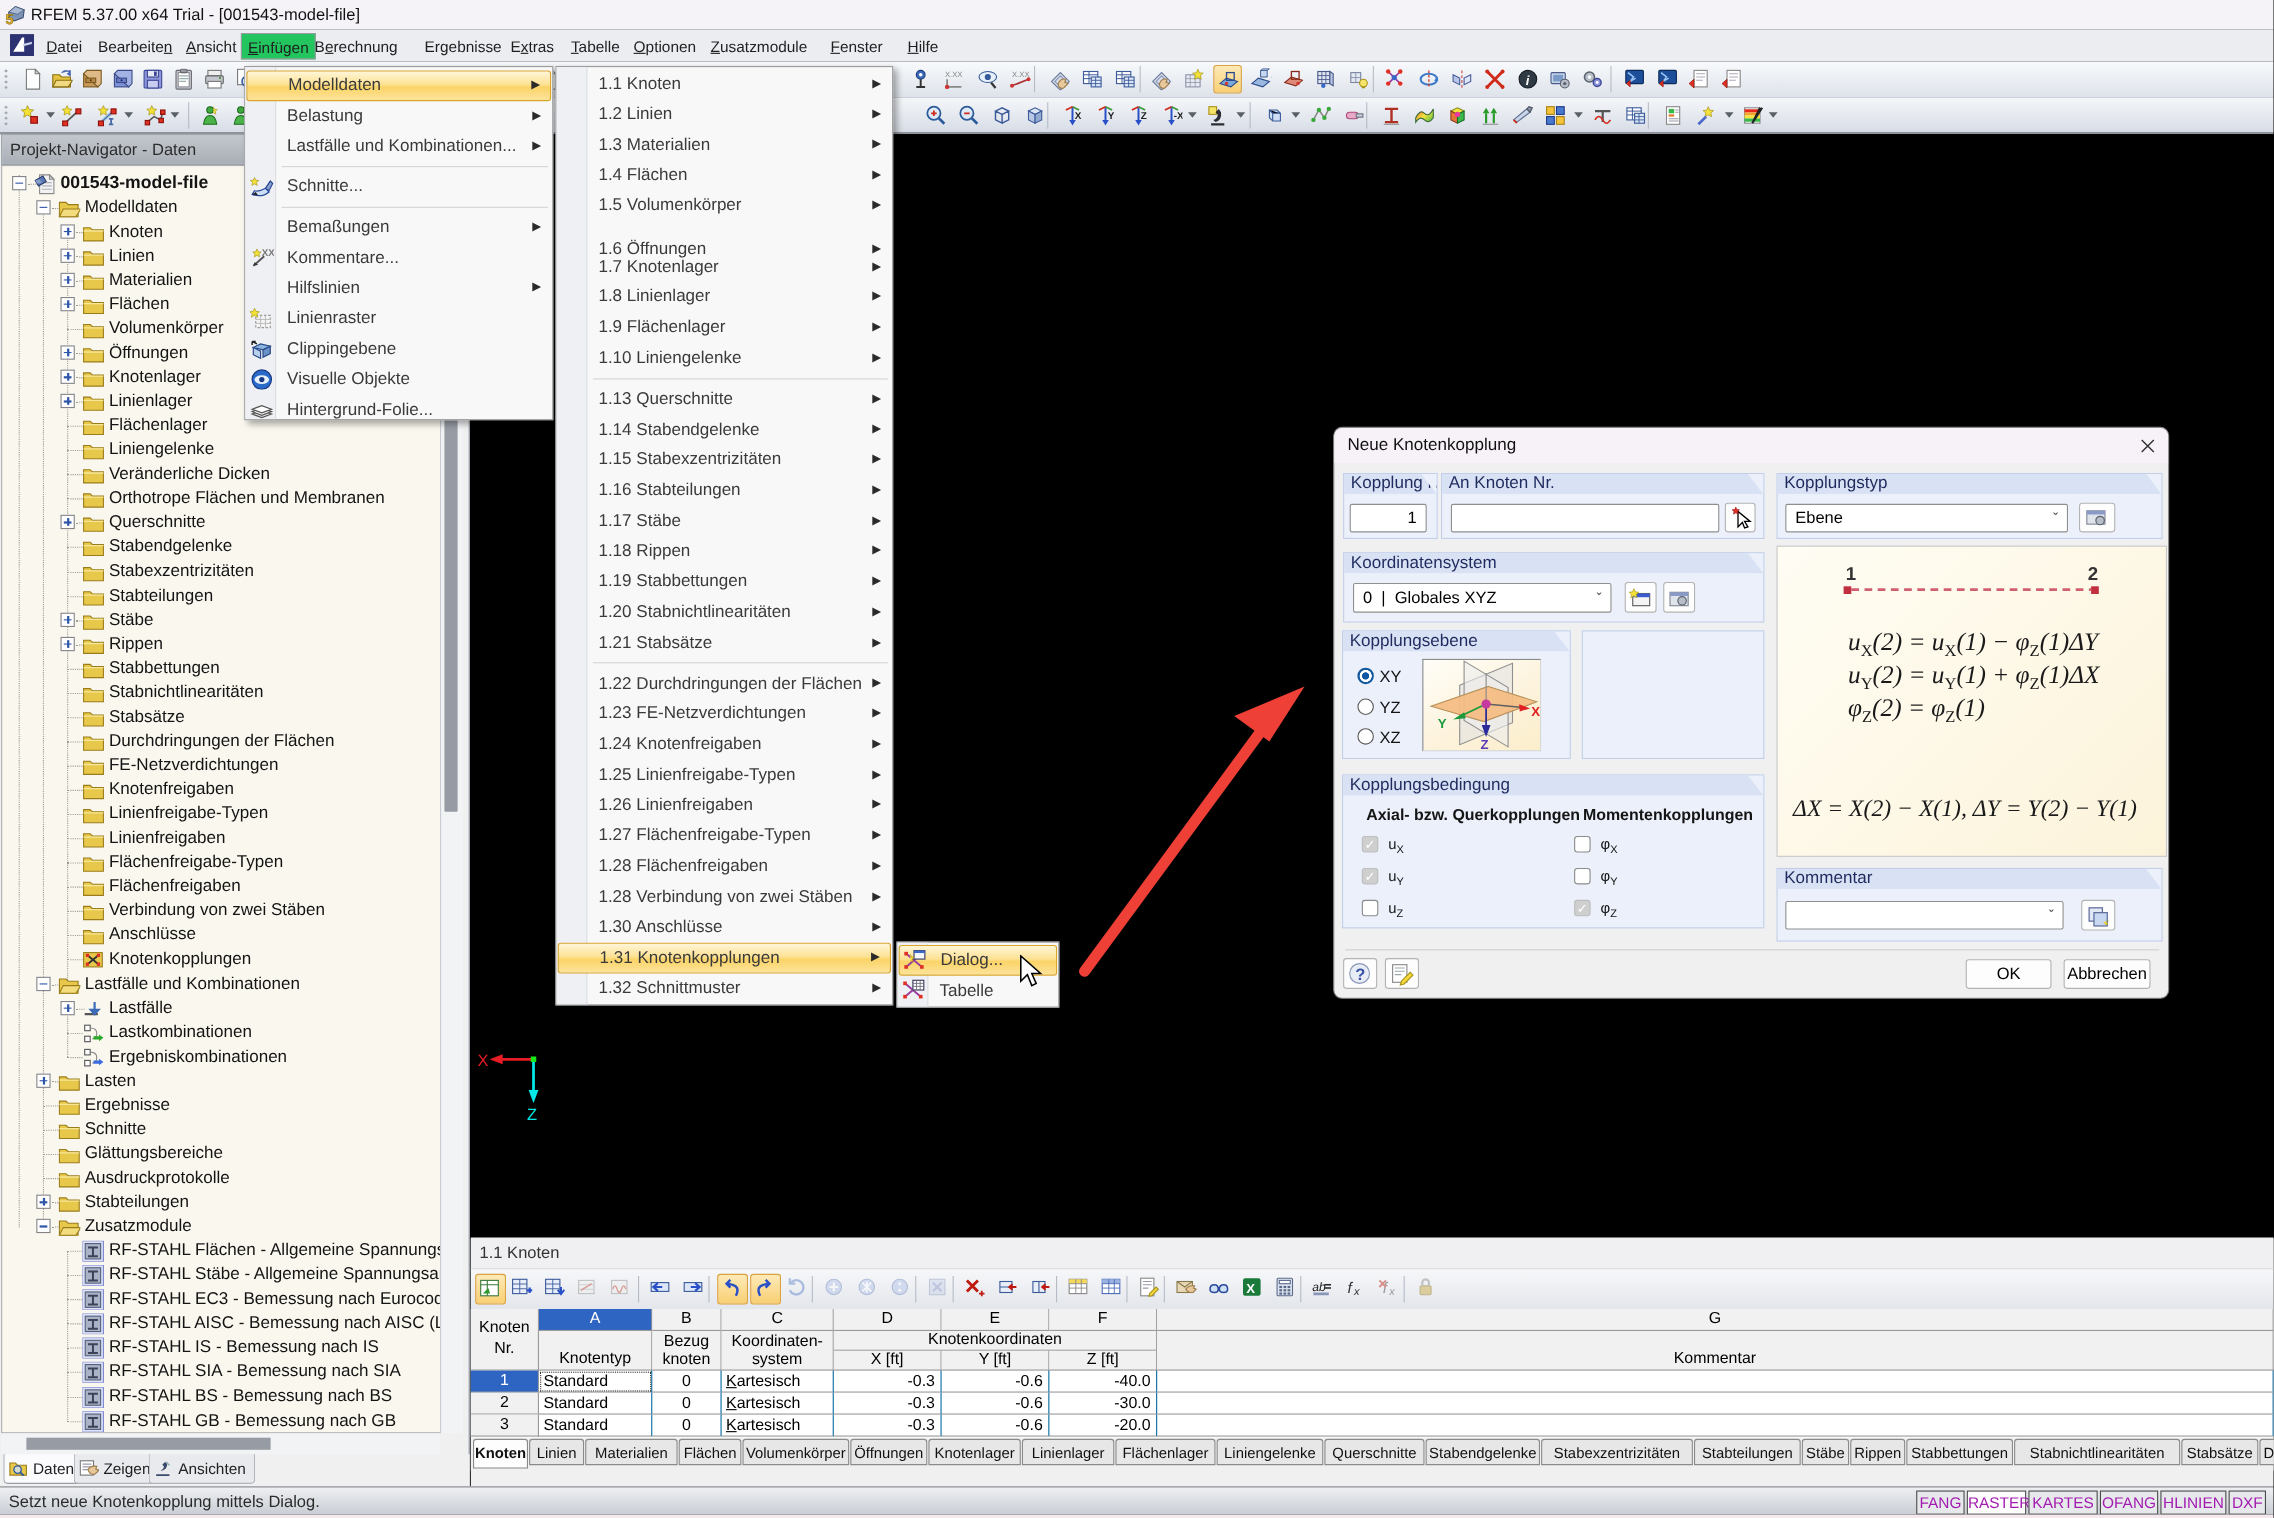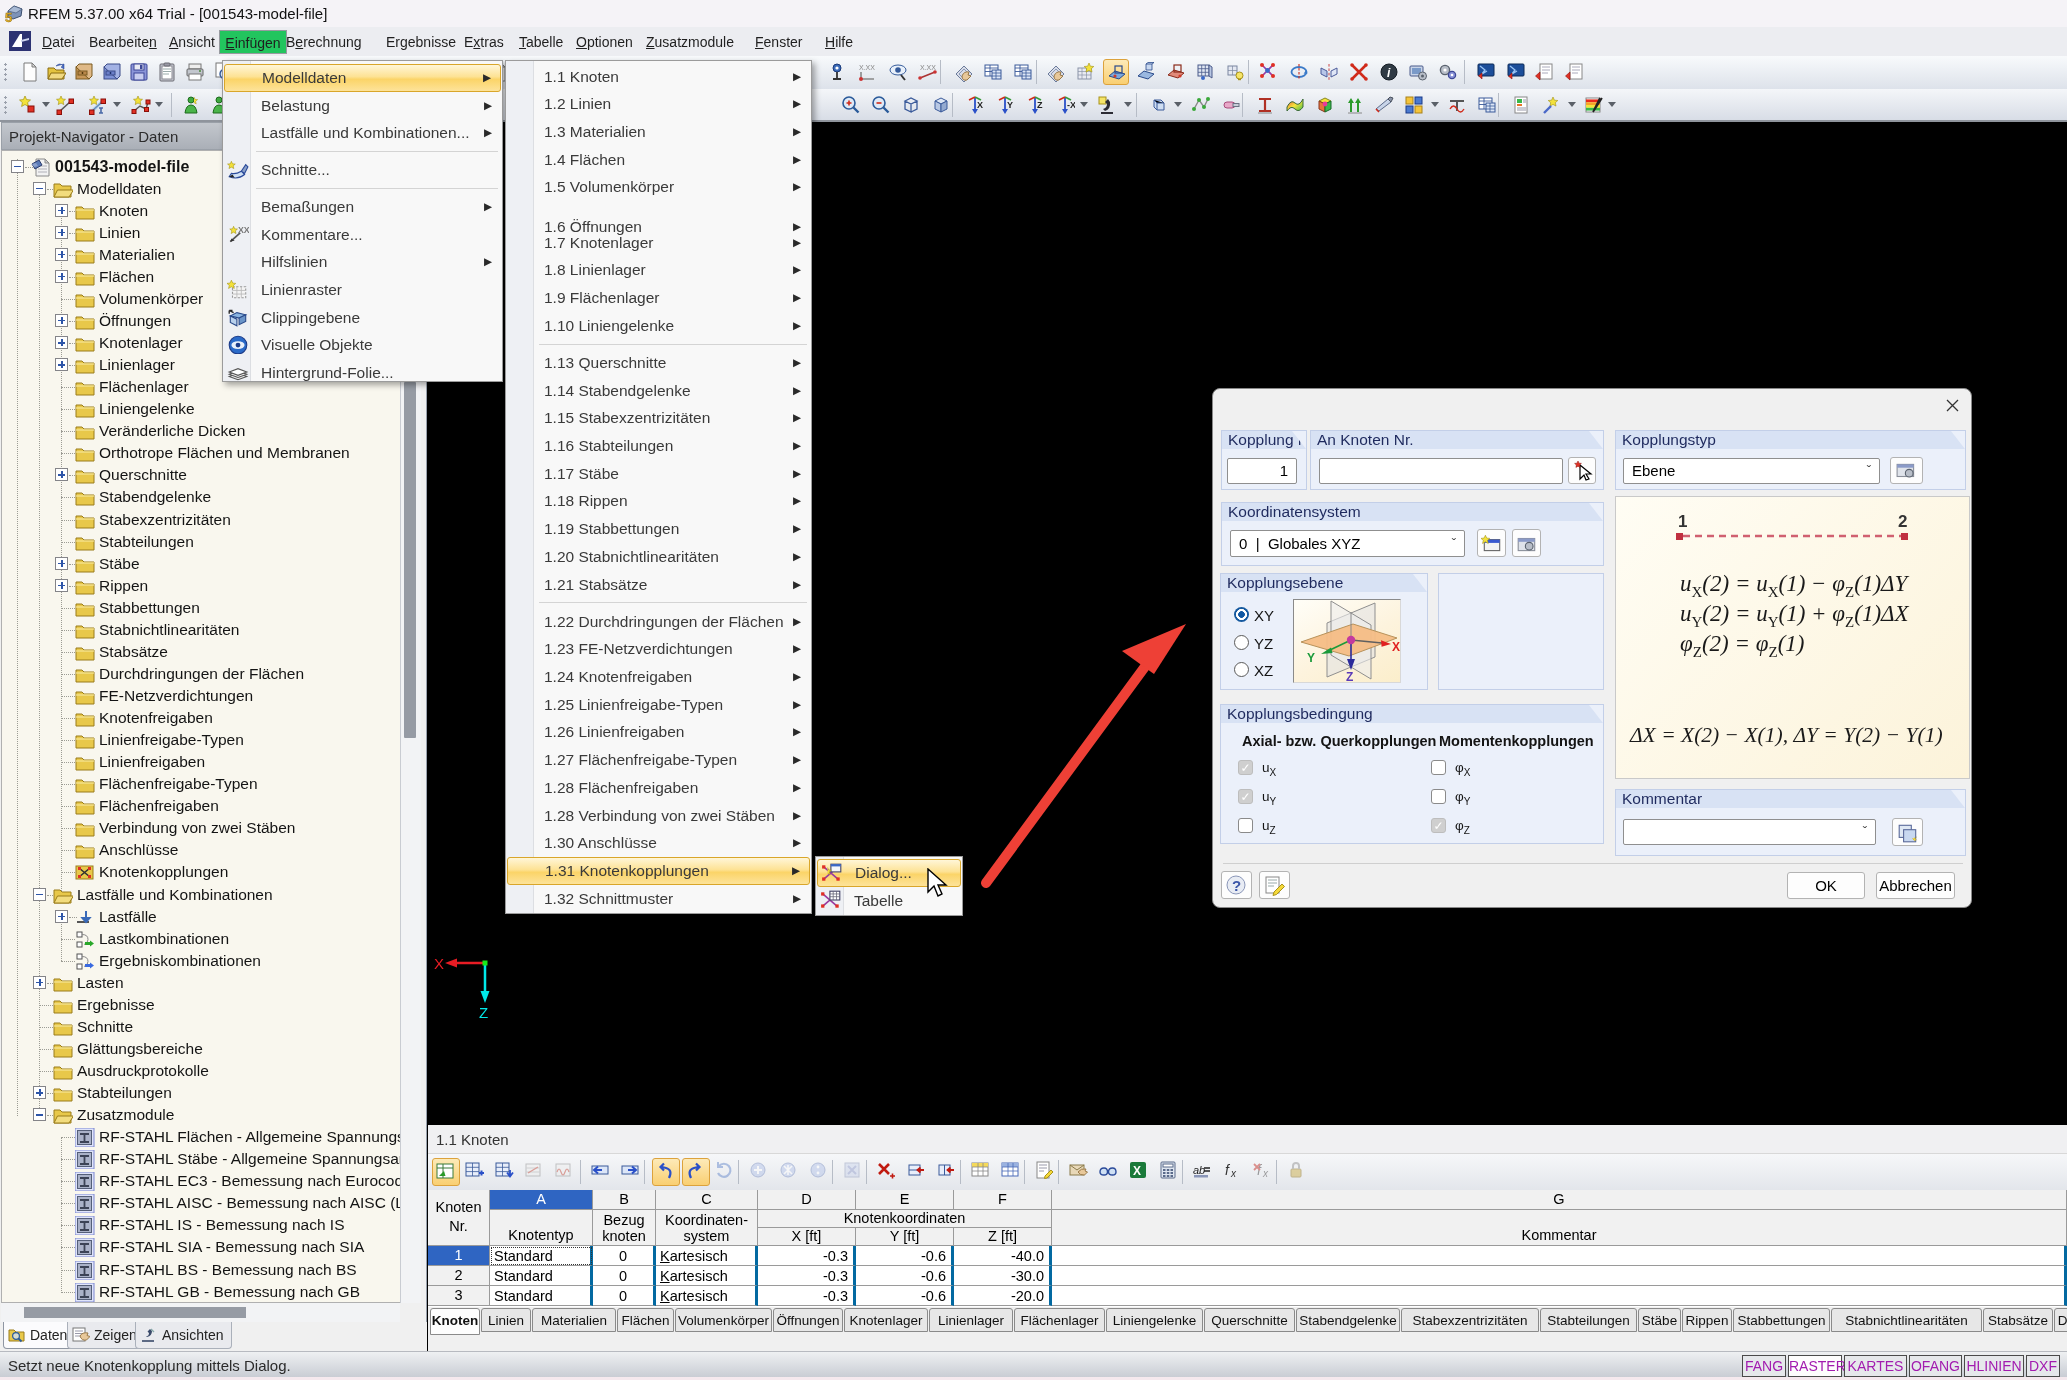--- a/index.html
+++ b/index.html
@@ -39,21 +39,21 @@
 #tpanel{left:428px;top:1125px;width:1639px;height:226px;background:#f0f0f0}
 #ttitle{left:0;top:1px;width:1639px;height:28px;background:#f0f0f2;font-size:15px;color:#333;line-height:28px;padding-left:8px;border-bottom:1px solid #d8d8d8}
 #ttools{left:0;top:29px;width:1639px;height:36px;background:linear-gradient(#f6f7f9,#e3e6eb)}
 .tic{position:absolute;width:28px;height:28px;border-radius:3px}
 .tic svg{position:absolute;left:2px;top:2px}
 .tic.hl{background:linear-gradient(#fdeab8,#f9cf72);border:1px solid #dca23c}
 .tic.dis{opacity:.45}
 #tgrid{left:0;top:65px;width:1639px;height:117px;background:#fff;font-size:14.5px;color:#000}
 .hcell{position:absolute;background:#f1f1f1;border-right:1px solid #9a9a9a;border-bottom:1px solid #9a9a9a;text-align:center;color:#000}
 .hsel{background:#2f65c2;color:#fff}
-.dcell{position:absolute;border-right:3px solid #0369a1;border-bottom:1px solid #9a9a9a;line-height:20px;white-space:nowrap;overflow:hidden}
+.dcell{position:absolute;border-right:1px solid #0369a1;border-bottom:1px solid #9a9a9a;line-height:20px;white-space:nowrap;overflow:hidden}
 #ttabs{left:0;top:182px;width:1639px;height:30px;background:#f0f0f0;font-size:13.5px;color:#111}
 .ttab{position:absolute;top:1px;height:24px;line-height:23px;background:#e7e7e7;border:1px solid #8a8a8a;border-radius:3px 3px 0 0;overflow:hidden}
 .ttab.act{background:#fdfdfd;height:27px;z-index:2;font-weight:bold}
 
 #sbar{left:0;top:1351px;width:2067px;height:26px;background:linear-gradient(#eef0f2,#c9cdd4);border-top:1px solid #b7bac0;font-size:15px;color:#2b2b2b}
 .sbtn{position:absolute;top:3px;height:22px;line-height:20px;border:1px solid #4a4a4a;background:#e6e8eb;font-size:14px;color:#a21caf;text-align:center}
 
 .menu{position:absolute;background:#f8f8f8;border:1px solid #9b9b9b;box-shadow:3px 3px 6px rgba(0,0,0,.35);z-index:50}
 .mgut{position:absolute;left:0;top:0;bottom:0;width:28px;background:#eef0f4;border-right:1px solid #dcdee2}
 .mi{position:absolute;left:1px;right:1px;font-size:15.5px;color:#3a3a3a;line-height:27.7px;white-space:nowrap}
@@ -1725,20 +1725,21 @@
       </div>
     </div>
 <svg class="abs" style="left:926px;top:868px;z-index:80" width="24" height="30" viewBox="0 0 24 30">
       <path d="M2 1 L2 24 L8 18 L12 28 L16 26 L12 17 L20 17 Z" fill="#fff" stroke="#000" stroke-width="1.4"></path>
     </svg>
 <svg class="abs" id="rarrow" width="260" height="330" viewBox="0 0 260 330">
       <line x1="36" y1="303" x2="205" y2="73" stroke="#ee4036" stroke-width="10" stroke-linecap="round"></line>
       <path d="M236 44 L172 71 L204 94 Z" fill="#ee4036"></path>
     </svg>
 <div class="abs" id="dlg">
+      <div class="abs" id="dtitle">Neue Knotenkopplung</div>
       <svg class="abs" style="left:732px;top:9px" width="15" height="15" viewBox="0 0 15 15">
         <path d="M2 2 L13 13 M13 2 L2 13" stroke="#333" stroke-width="1.3"></path>
       </svg>
       <div class="grp" style="left:8px;top:41px;width:86px;height:60px">
         <div class="gh">Kopplung N</div>
         <div class="inp" style="left:5px;top:27px;width:70px;height:26px;text-align:right;padding-right:8px">1</div>
       </div>
       <div class="grp" style="left:97px;top:41px;width:294px;height:60px">
         <div class="gh">An Knoten Nr.</div>
         <div class="inp" style="left:8px;top:27px;width:244px;height:26px"></div>

